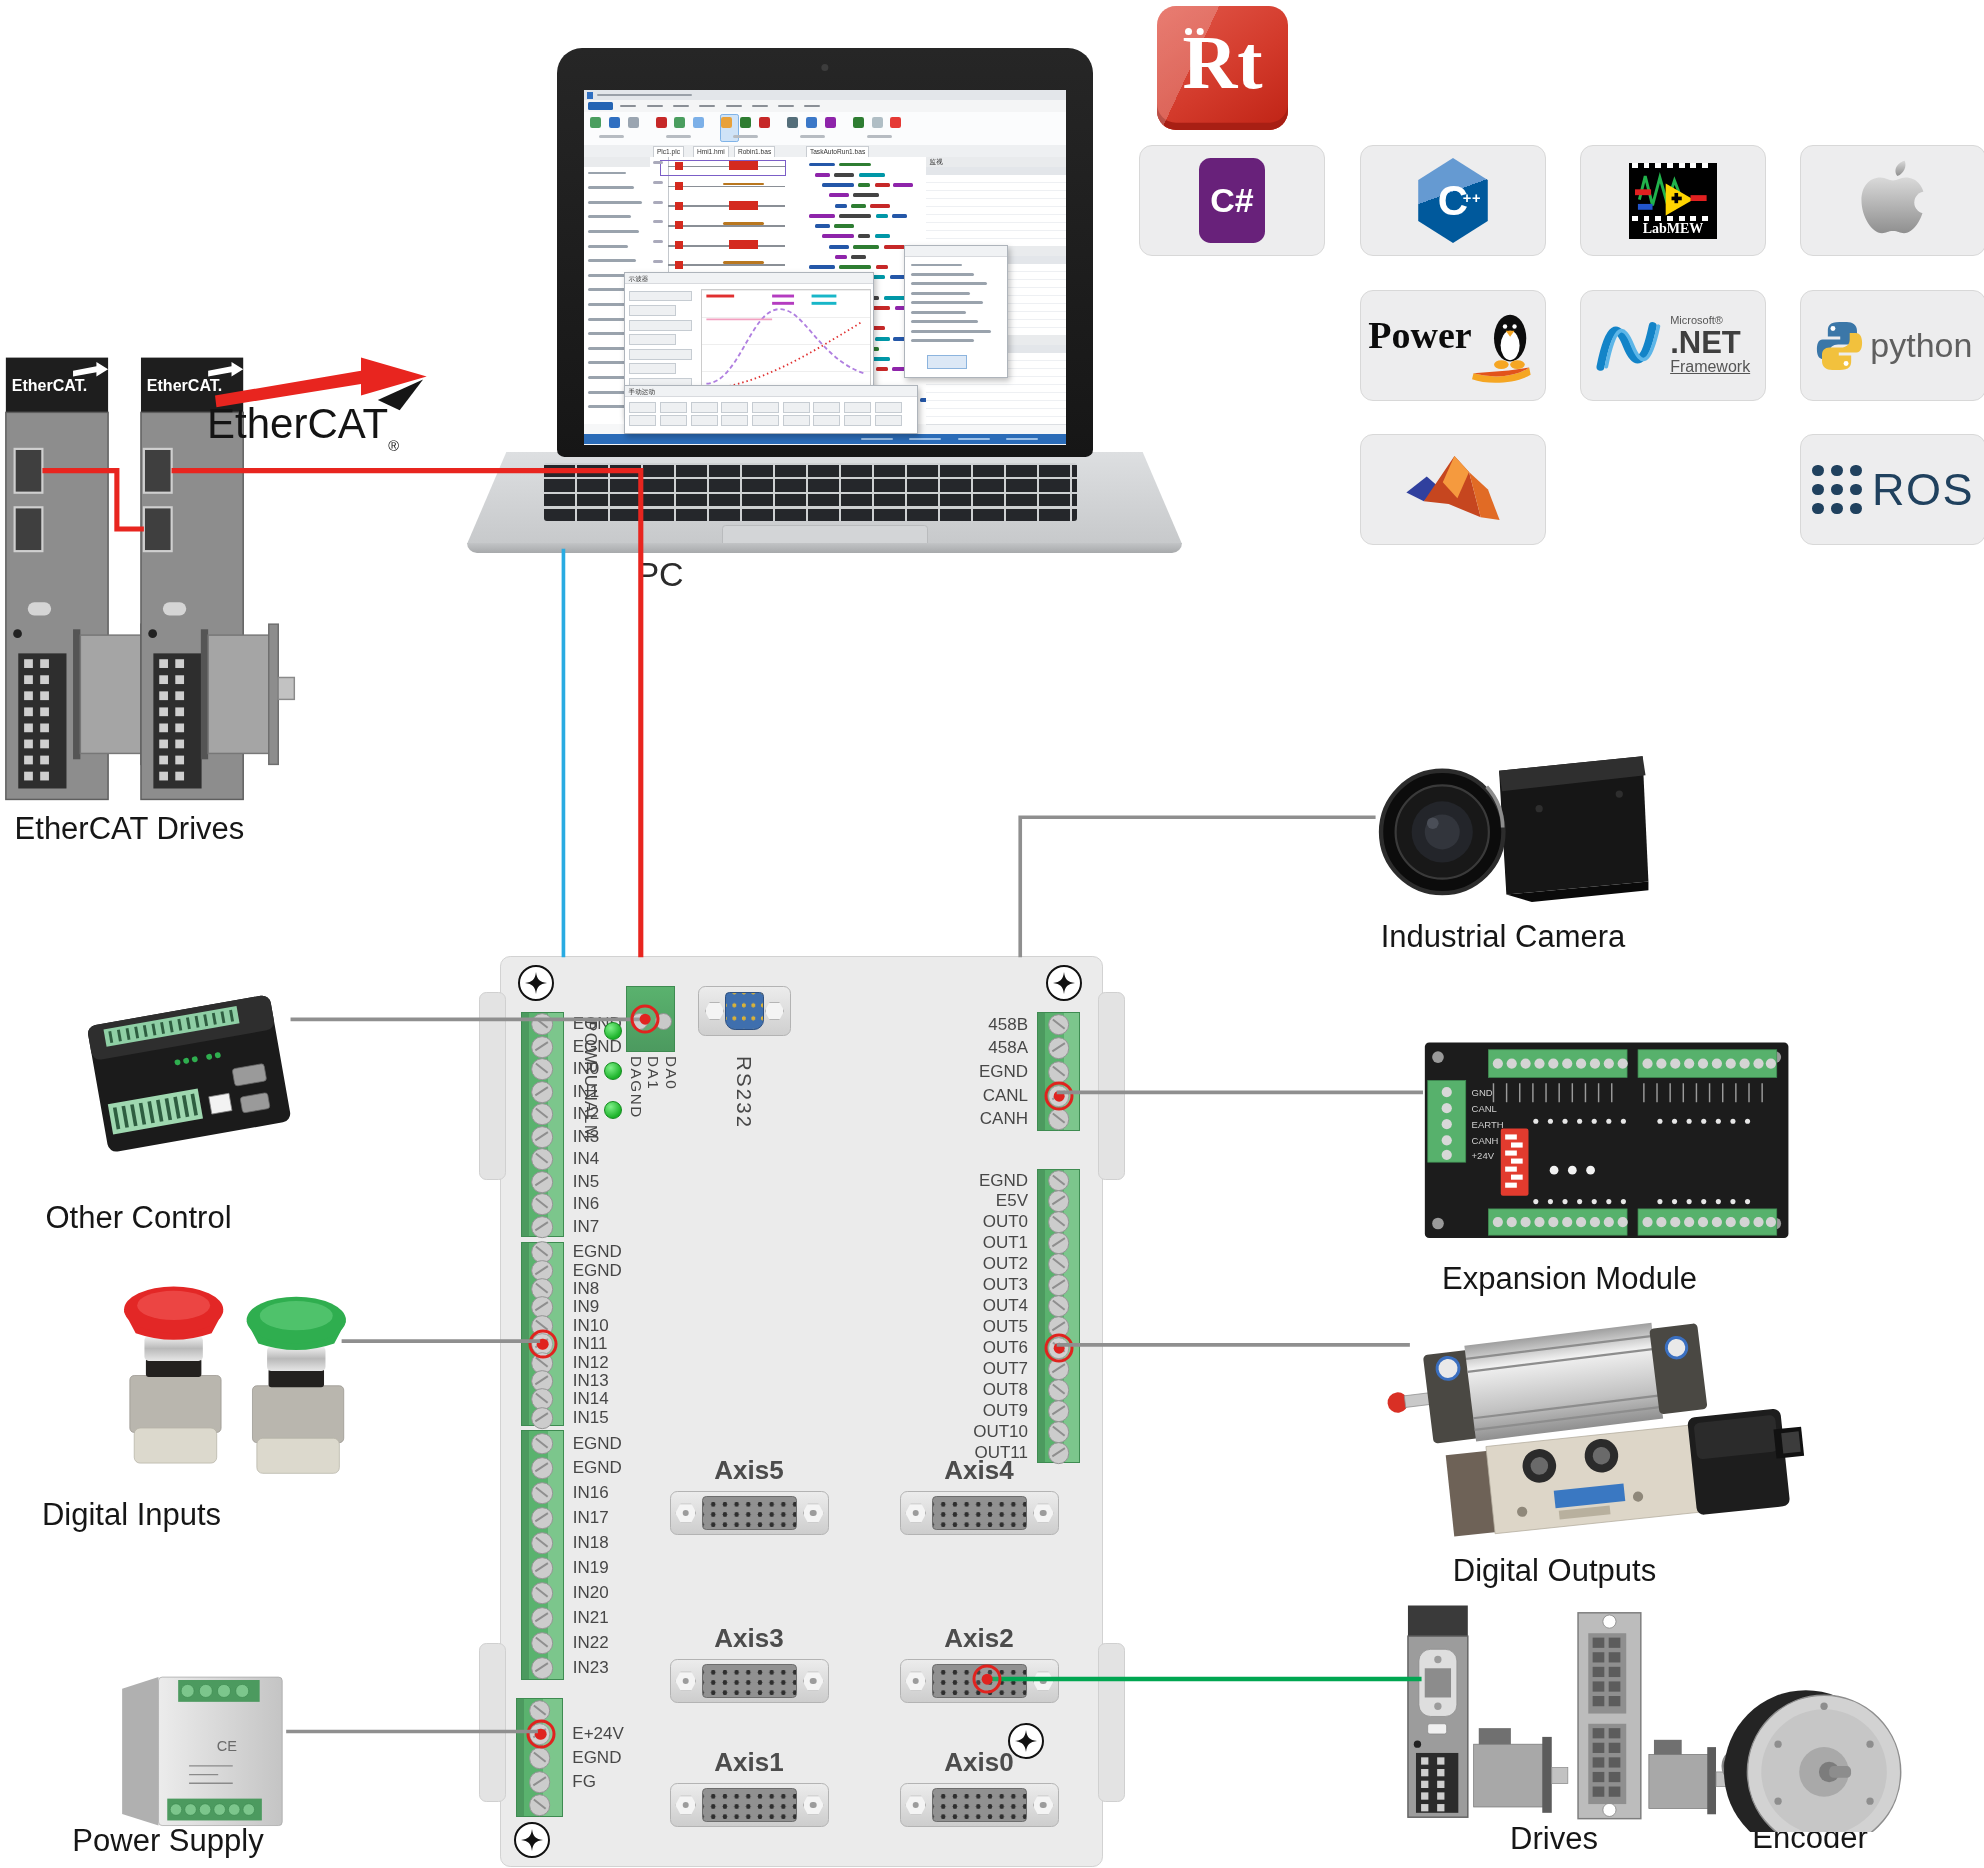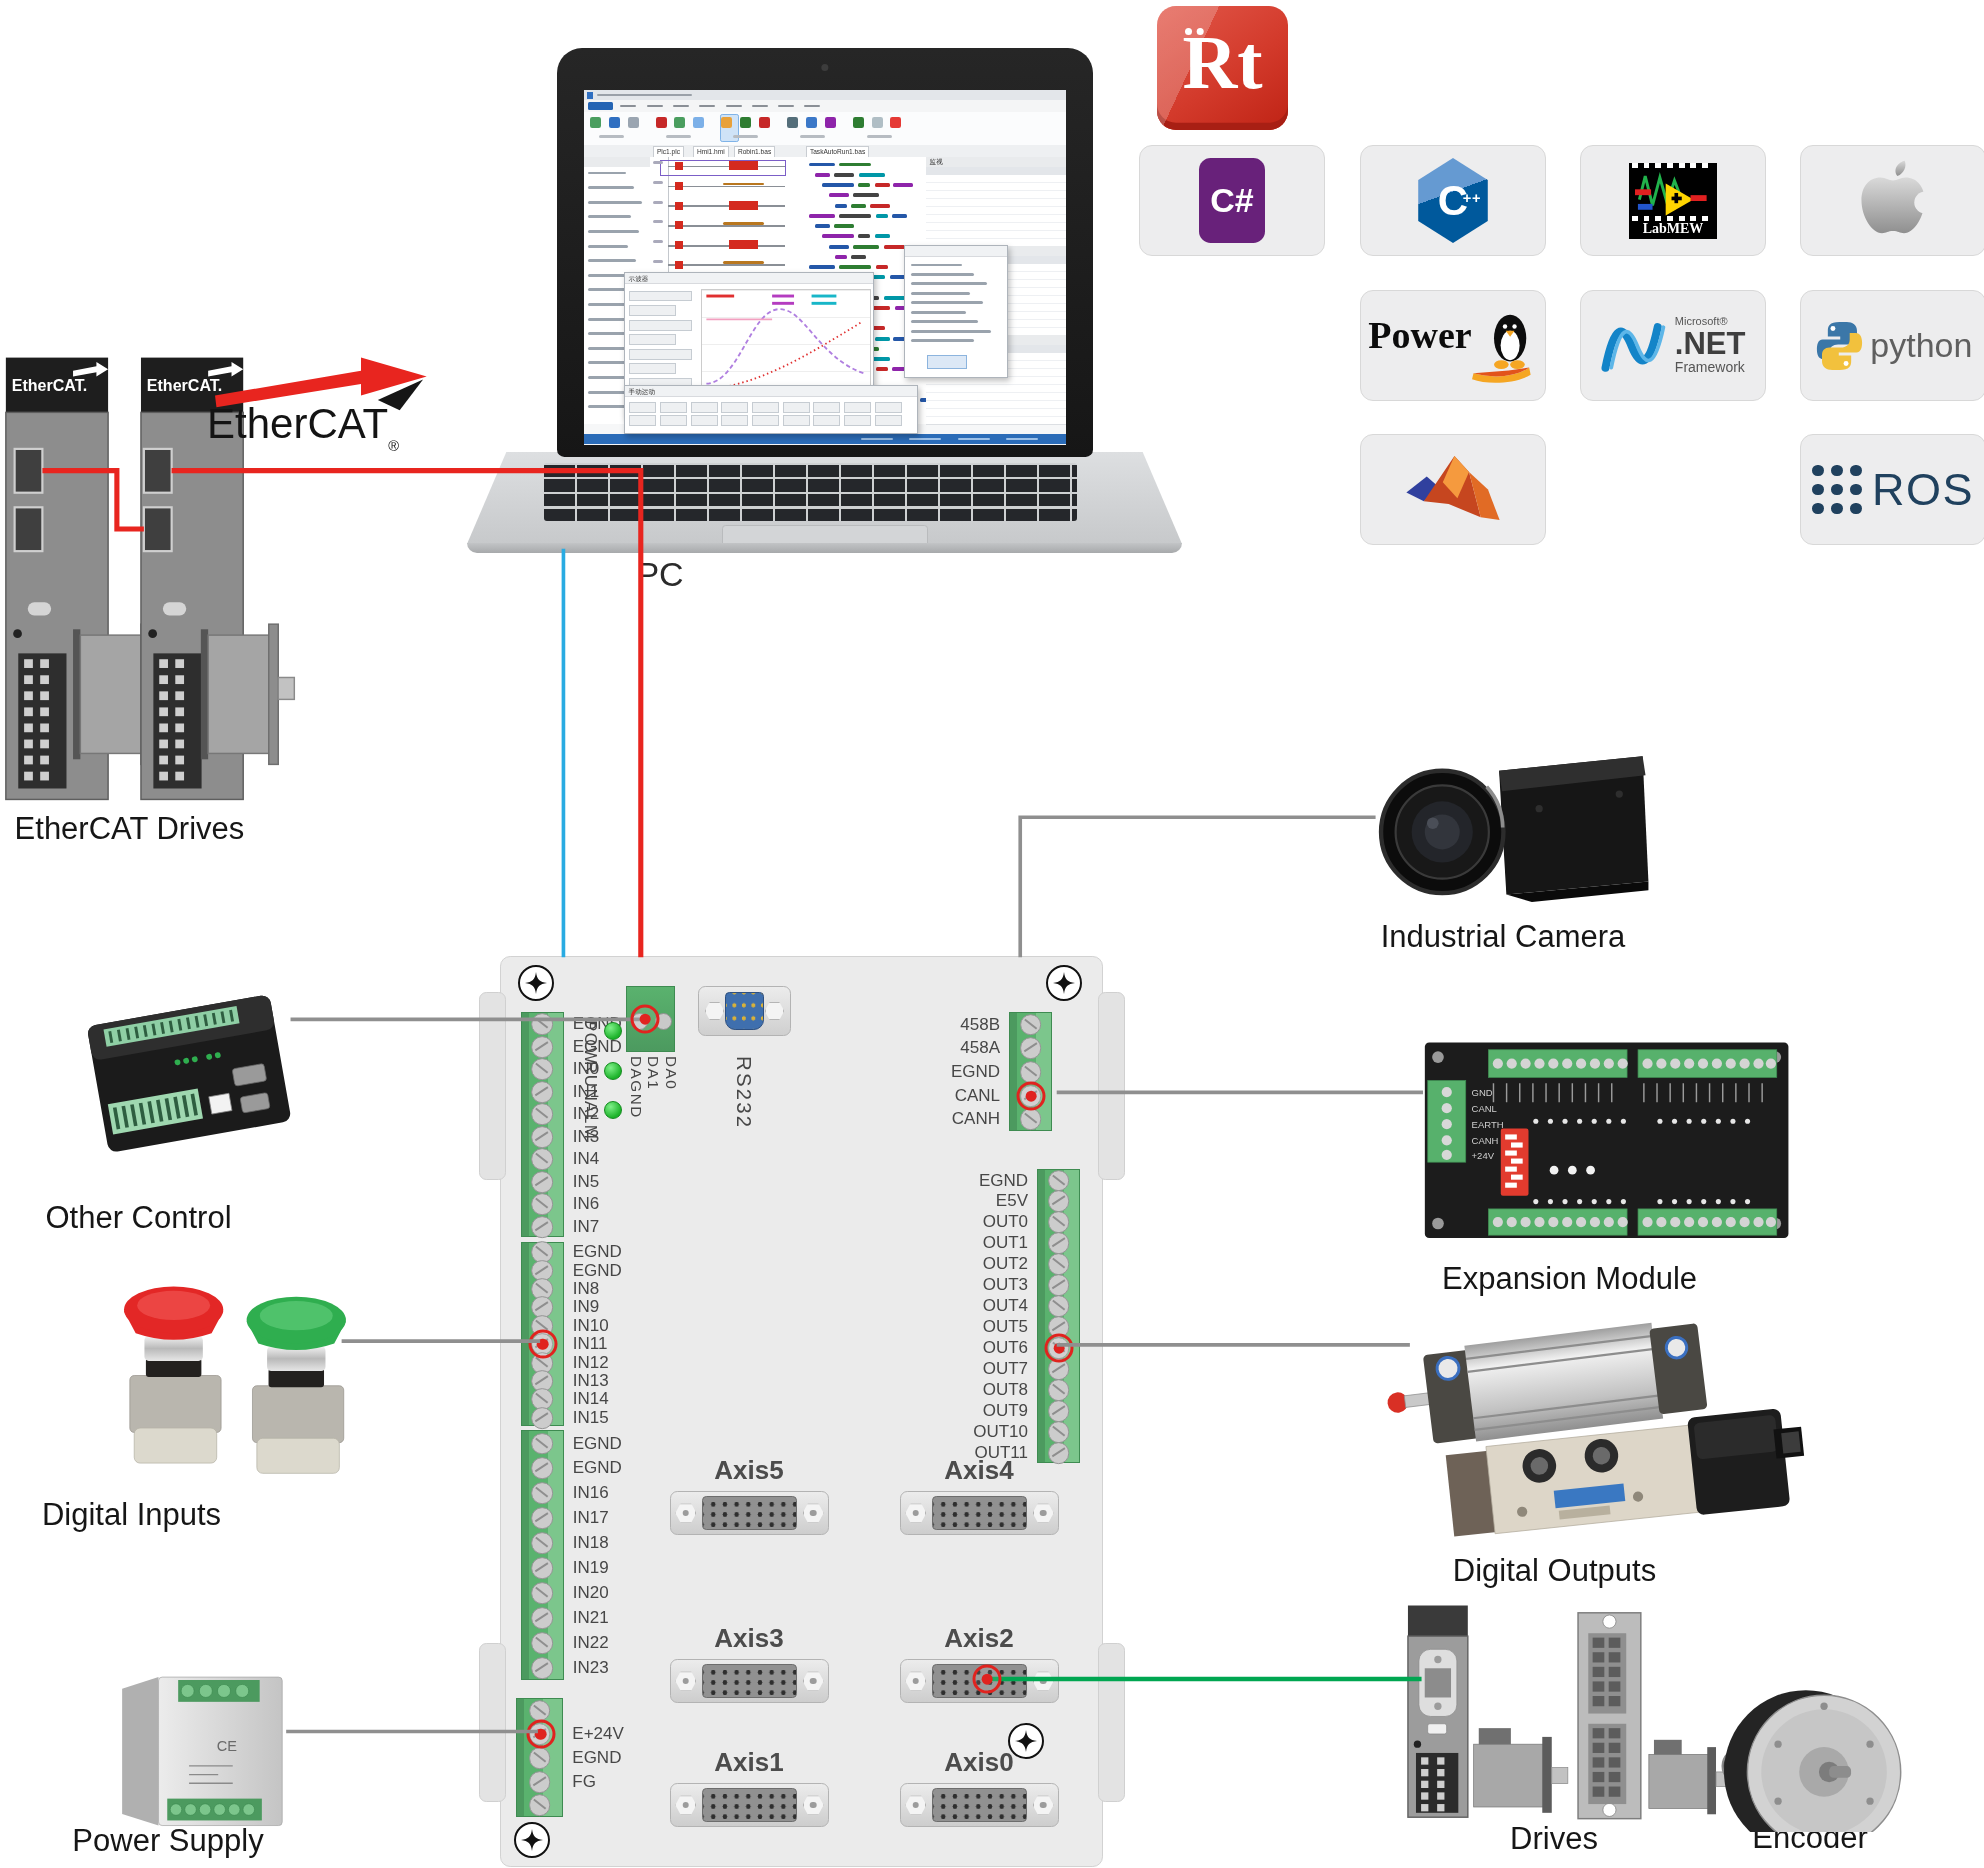--- a/index.html
+++ b/index.html
@@ -49,21 +49,21 @@
   .ic-apple{width:88px;height:88px;}
   .ic-delphi{width:150px;height:86px;border-radius:50%;background:radial-gradient(circle at 38% 32%,#e33b2e,#ad150c 78%);
          display:flex;align-items:center;justify-content:center;color:#fff;font-weight:bold;font-size:27px;
          letter-spacing:0.7px;border:2.2px solid #e6e6e6;box-shadow:inset 0 -4.4px 0 rgba(255,255,255,.35);}
   .ic-linux{display:flex;align-items:flex-start;position:relative;}
   .ic-linux .ltxt{font-family:"Liberation Serif",serif;font-weight:bold;font-size:38px;color:#0c0c0c;margin-top:10.2px;}
   .ic-dotnet{display:flex;align-items:center;gap:7.3px;}
   .ic-dotnet .col{display:flex;flex-direction:column;line-height:1.05;}
   .ic-dotnet .ms{font-size:11px;color:#555;}
   .ic-dotnet .net{font-size:31px;font-weight:bold;color:#3f3f3f;}
-  .ic-dotnet .fw{font-size:14px;color:#555;}
+  .ic-dotnet .fw{font-size:16px;color:#555;text-decoration:underline;}
   .ic-python{display:flex;align-items:center;gap:5.8px;}
   .ic-python .ptxt{font-size:34px;color:#5f5f5f;}
   .ic-vb{width:85px;height:85px;border-radius:50%;background:radial-gradient(circle at 35% 30%,#3a4a9e,#222d63 75%);
         color:#fff;display:flex;align-items:center;justify-content:center;font-size:38px;font-weight:bold;font-style:italic;}
   .ic-qt{width:82px;height:82px;border-radius:11.7px;background:#41cd52;color:#fff;display:flex;
         align-items:center;justify-content:center;font-size:42px;font-weight:bold;}
   .ic-ros{display:flex;align-items:center;gap:10.2px;}
   .ic-ros .grid{display:grid;grid-template-columns:repeat(3,11.7px);grid-gap:7.3px;}
   .ic-ros .grid i{width:11.7px;height:11.7px;border-radius:50%;background:#20415e;}
   .ic-ros .rtxt{font-size:45px;color:#20415e;letter-spacing:1.5px;}
@@ -1130,21 +1130,21 @@
         <div class="t-screw" style="top: 11.8px;"></div>
         <div class="t-screw alt" style="top: 35px;"></div>
         <div class="t-label" style="top: 35px; left: 55px;">E+24V</div>
         <div class="marker" style="left: 23.4px; top: 35px;"></div>
         <div class="t-screw" style="top: 59px;"></div>
         <div class="t-label" style="top: 59px; left: 55px;">EGND</div>
         <div class="t-screw alt" style="top: 83px;"></div>
         <div class="t-label" style="top: 83px; left: 55px;">FG</div>
         <div class="t-screw" style="top: 106px;"></div>
       </div>
-    <div class="tblock" style="left:508px;top:55px;height:117px">
+    <div class="tblock" style="left:536px;top:55px;height:117px">
         <div class="t-screw" style="top: 11.8px;"></div>
         <div class="t-label" style="top: 11.8px; right: 51px; text-align: right;">458B</div>
         <div class="t-screw alt" style="top: 35px;"></div>
         <div class="t-label" style="top: 35px; right: 51px; text-align: right;">458A</div>
         <div class="t-screw" style="top: 59px;"></div>
         <div class="t-label" style="top: 59px; right: 51px; text-align: right;">EGND</div>
         <div class="t-screw alt" style="top: 83px;"></div>
         <div class="t-label" style="top: 83px; right: 51px; text-align: right;">CANL</div>
         <div class="marker" style="left: 21px; top: 83px;"></div>
         <div class="t-screw" style="top: 106px;"></div>

